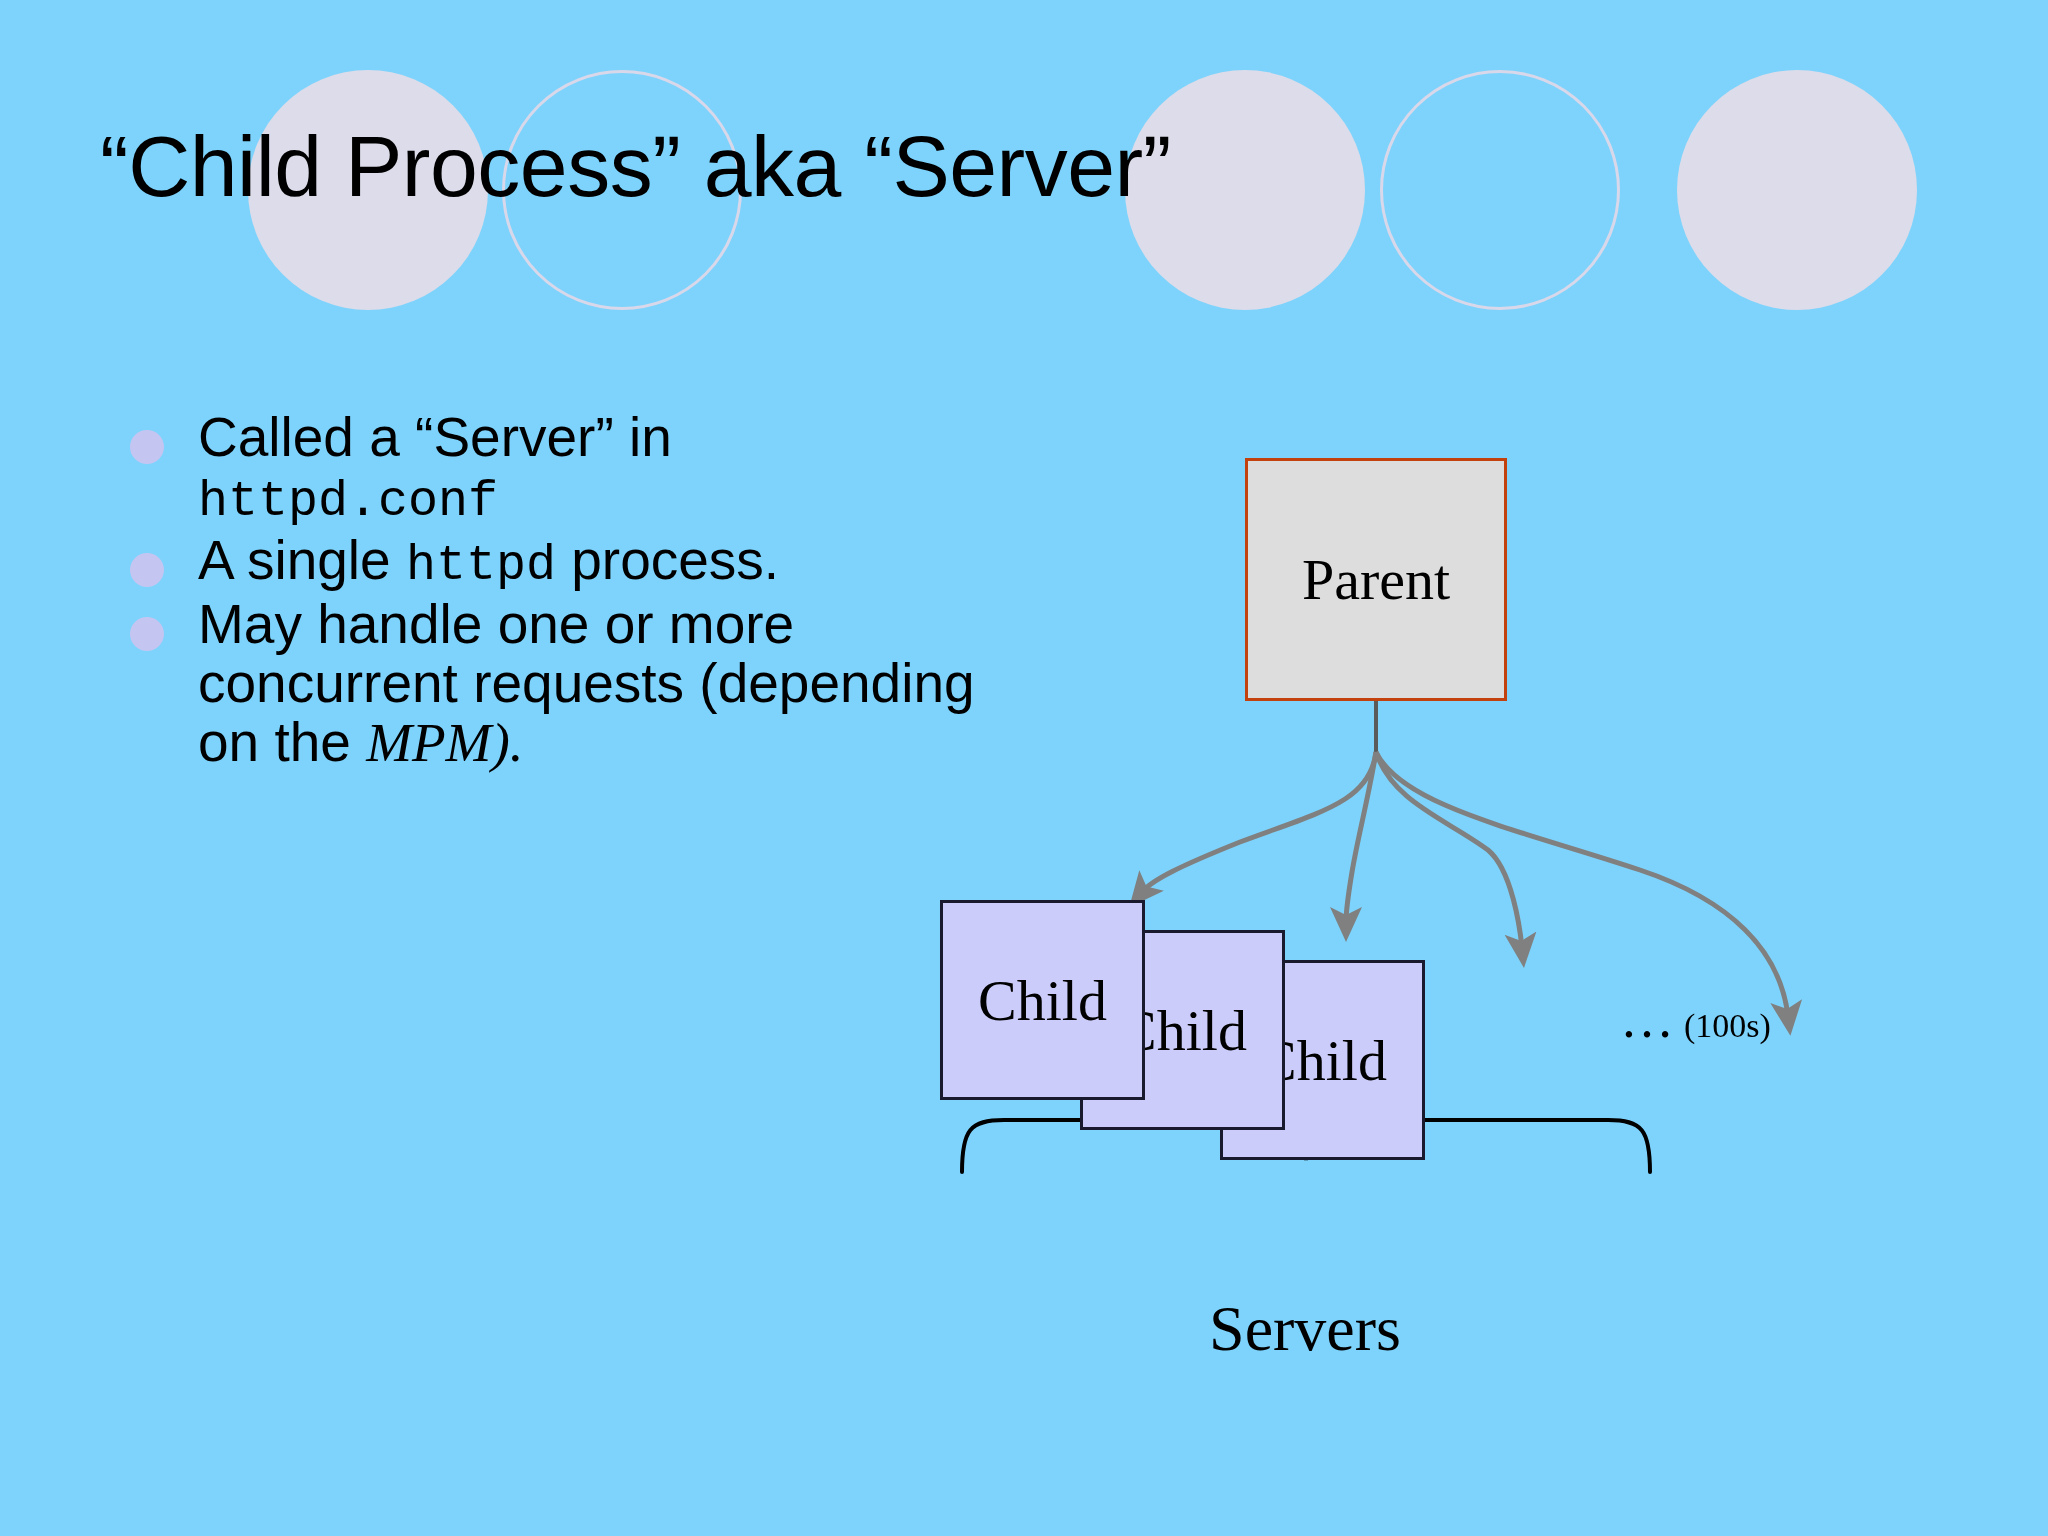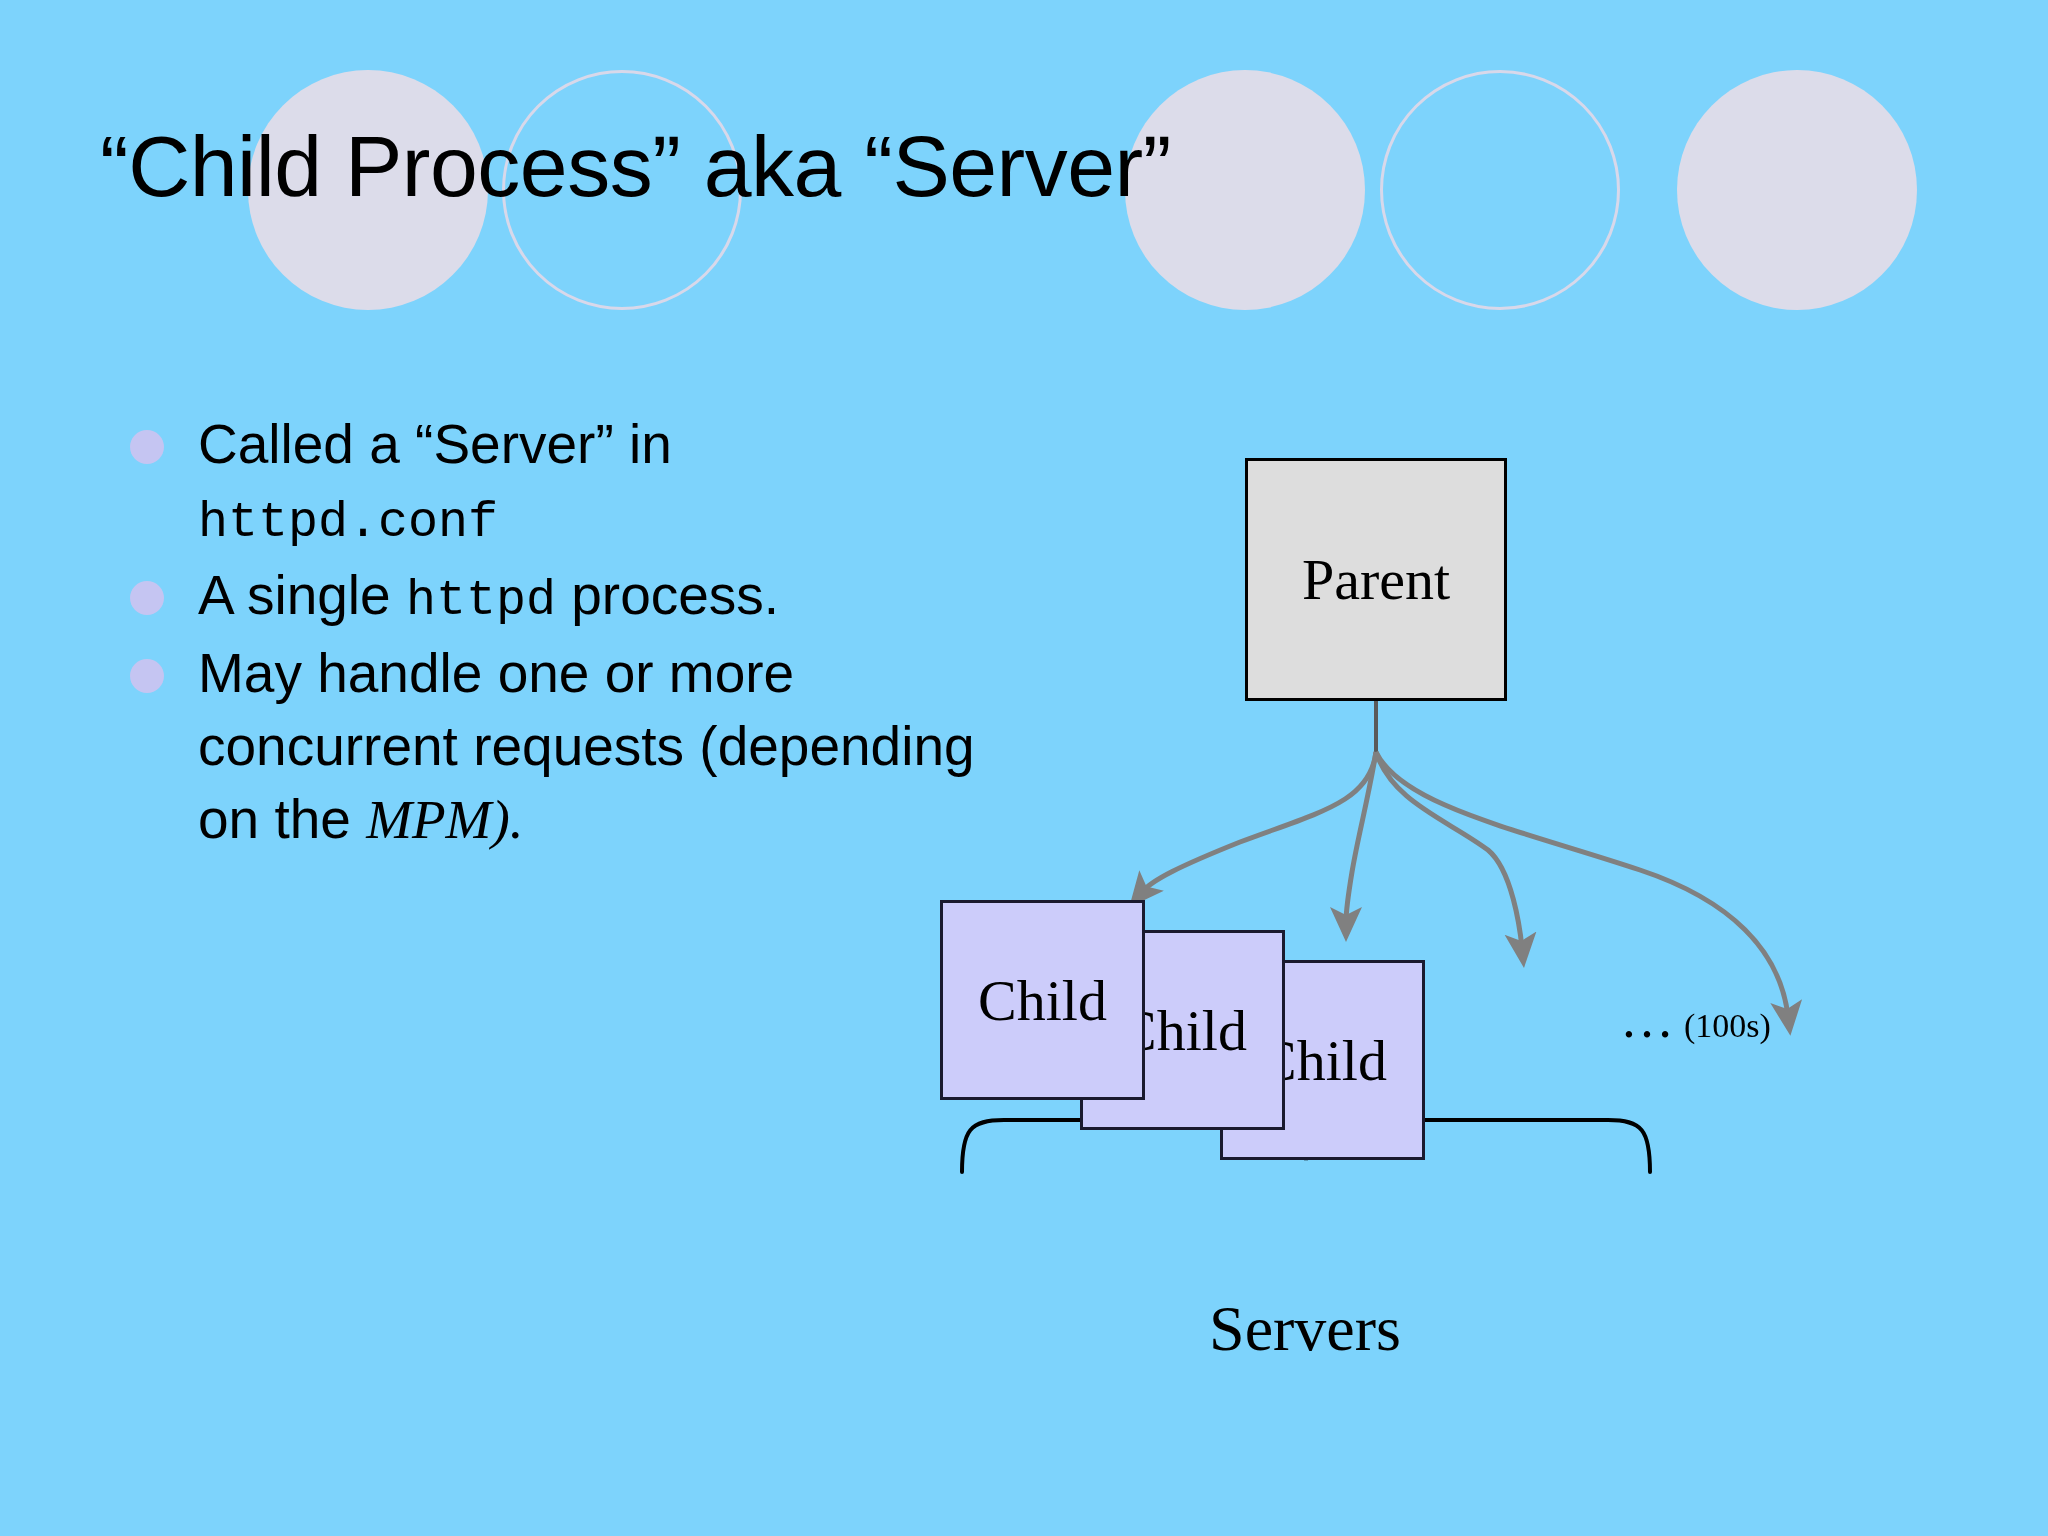--- a/index.html
+++ b/index.html
@@ -66,21 +66,21 @@
     position: absolute;
     left: 10px;
     top: 22px;
     width: 34px;
     height: 34px;
     border-radius: 50%;
     background: #c5c5f2;
   }
   .bullet-text {
     font-size: 55px;
-    line-height: 73px;
+    line-height: 59px;
     color: #000000;
     font-weight: 400;
   }
   .mono {
     font-family: "Liberation Mono", "DejaVu Sans Mono", monospace;
     font-size: 50px;
   }
   .ital {
     font-style: italic;
     font-family: Liberation Serif, serif;
@@ -109,21 +109,21 @@
     justify-content: center;
     font-family: "Liberation Serif", "DejaVu Serif", serif;
     color: #000000;
   }
   .parent-box {
     left: 305px;
     top: 28px;
     width: 262px;
     height: 243px;
     background: #dddddd;
-    border: 3px solid #000000;
+    border: 3px solid #c2410c;
     font-size: 58px;
   }
   .child-box {
     width: 205px;
     height: 200px;
     background: #ccccfa;
     border: 3px solid #1a1a2e;
     font-size: 58px;
   }
   .child-1 { left: 0px;   top: 470px; z-index: 6; }

